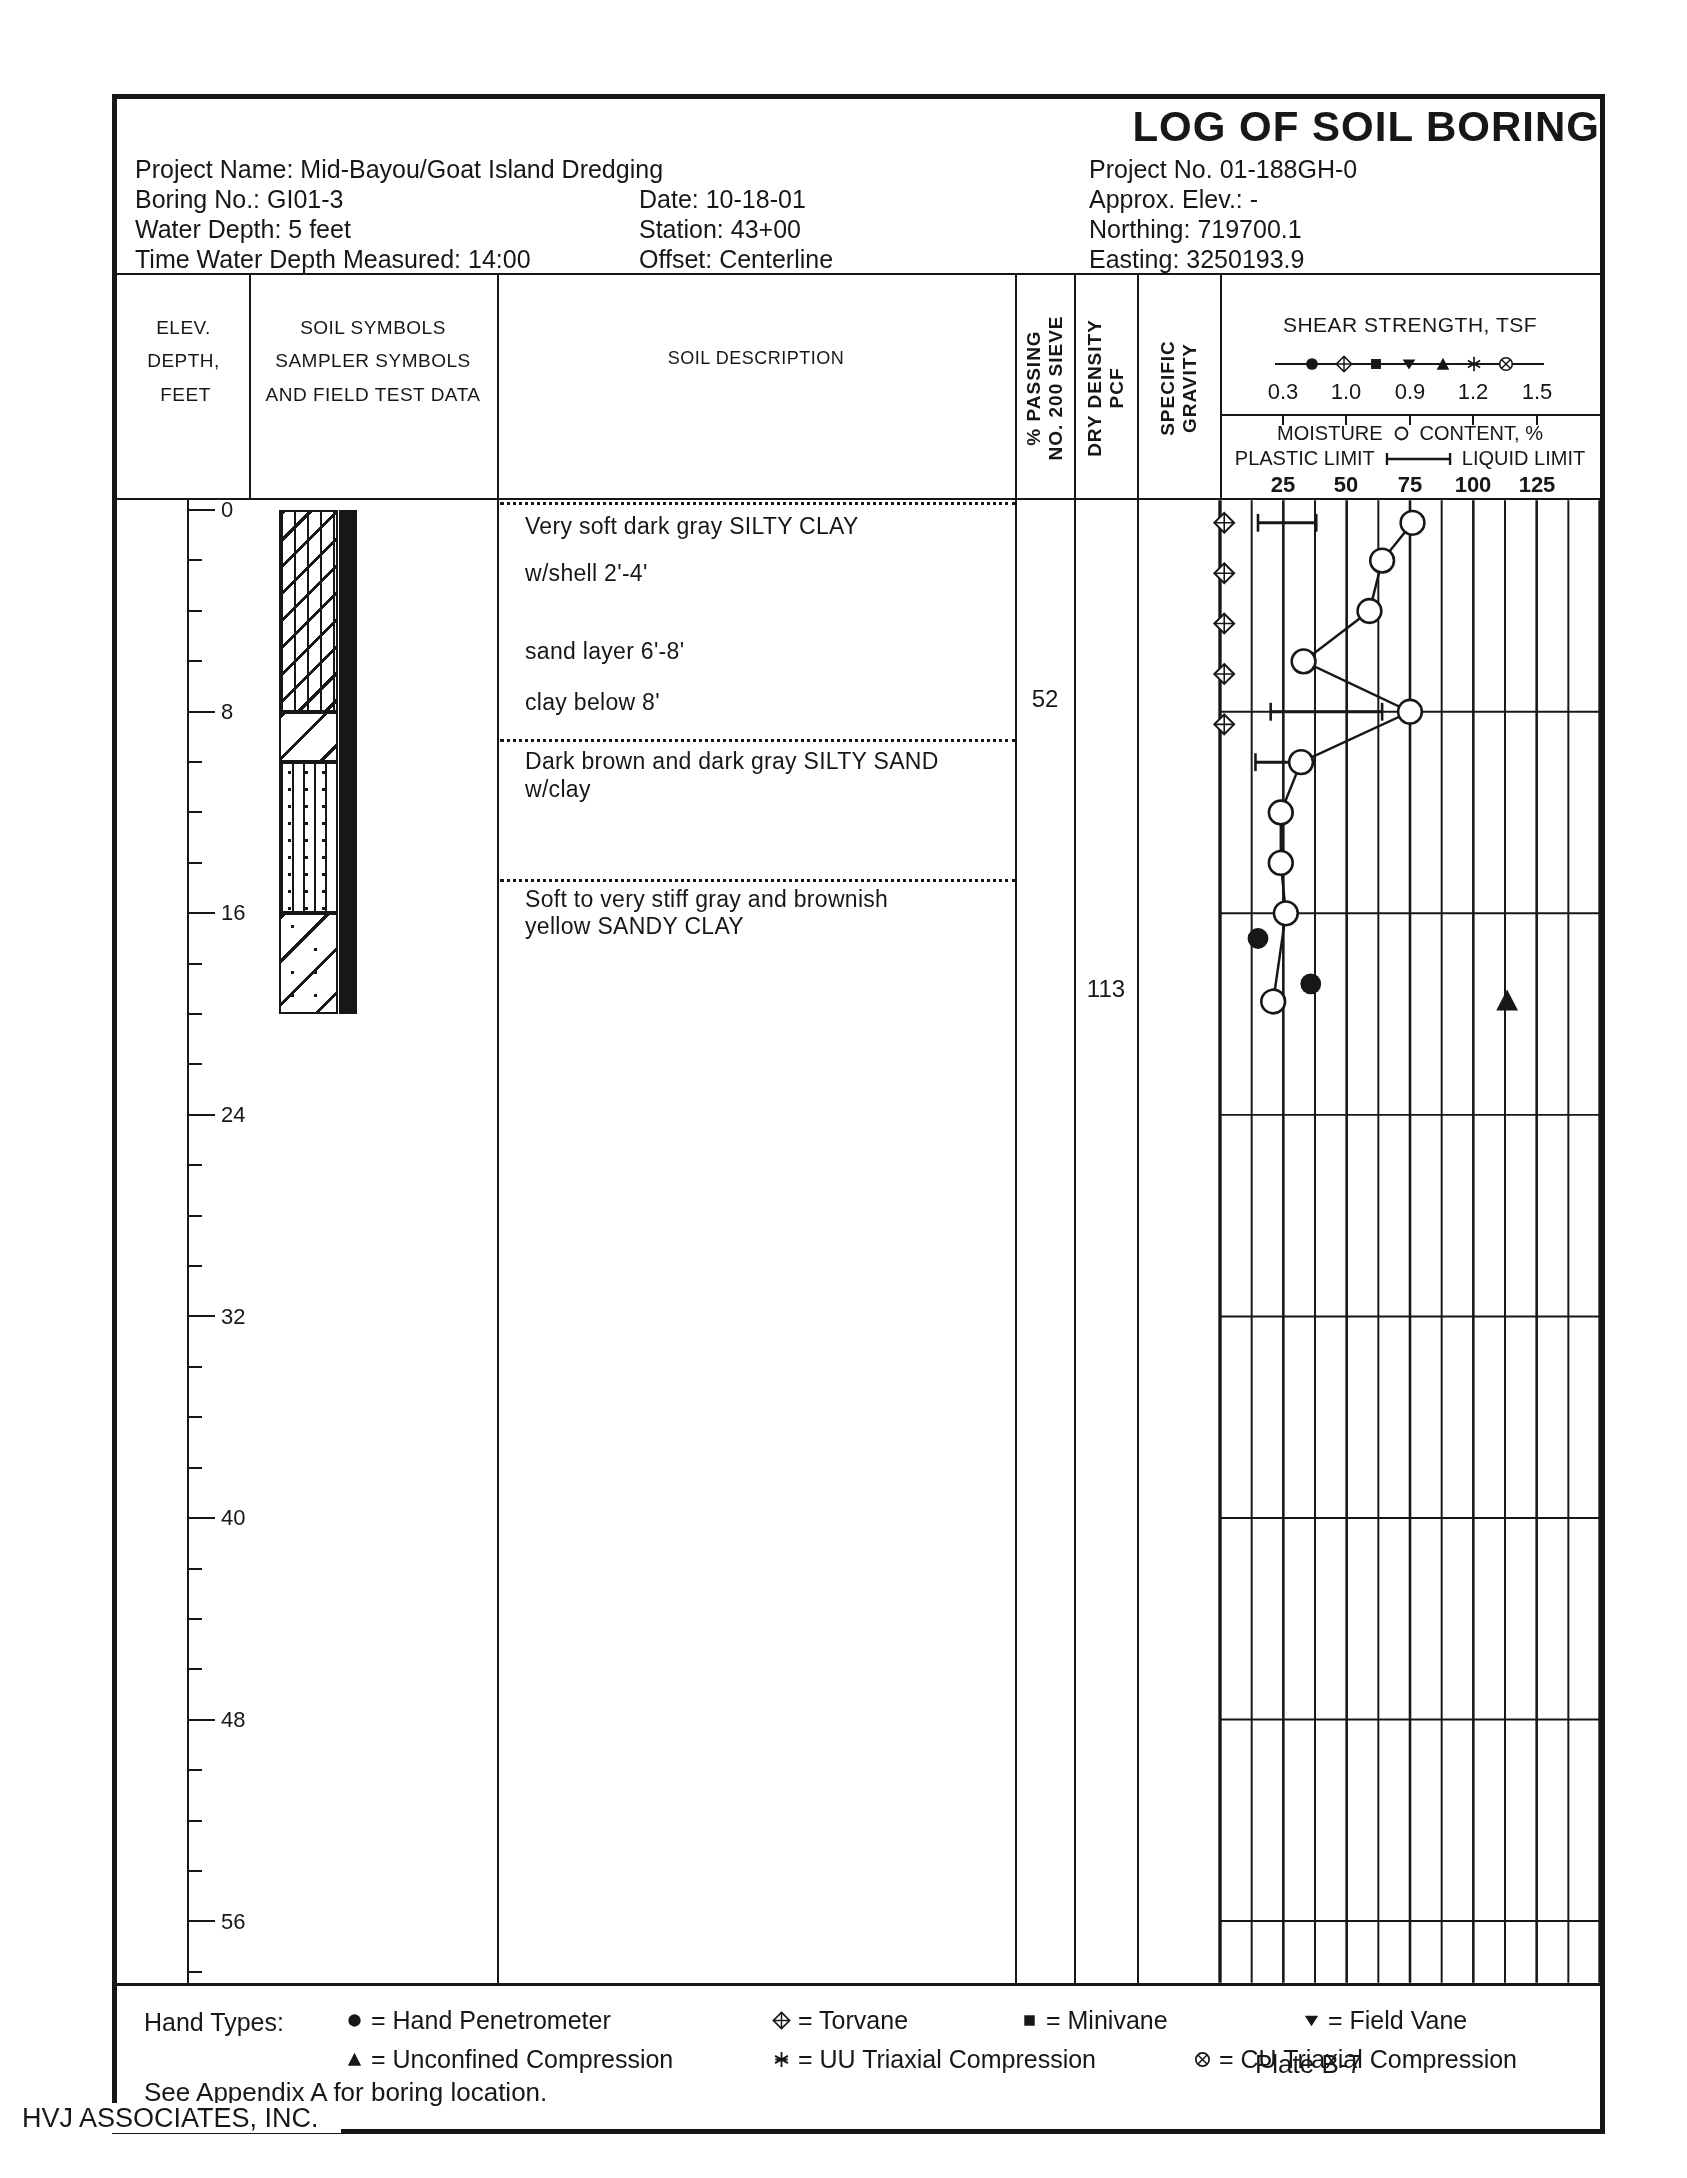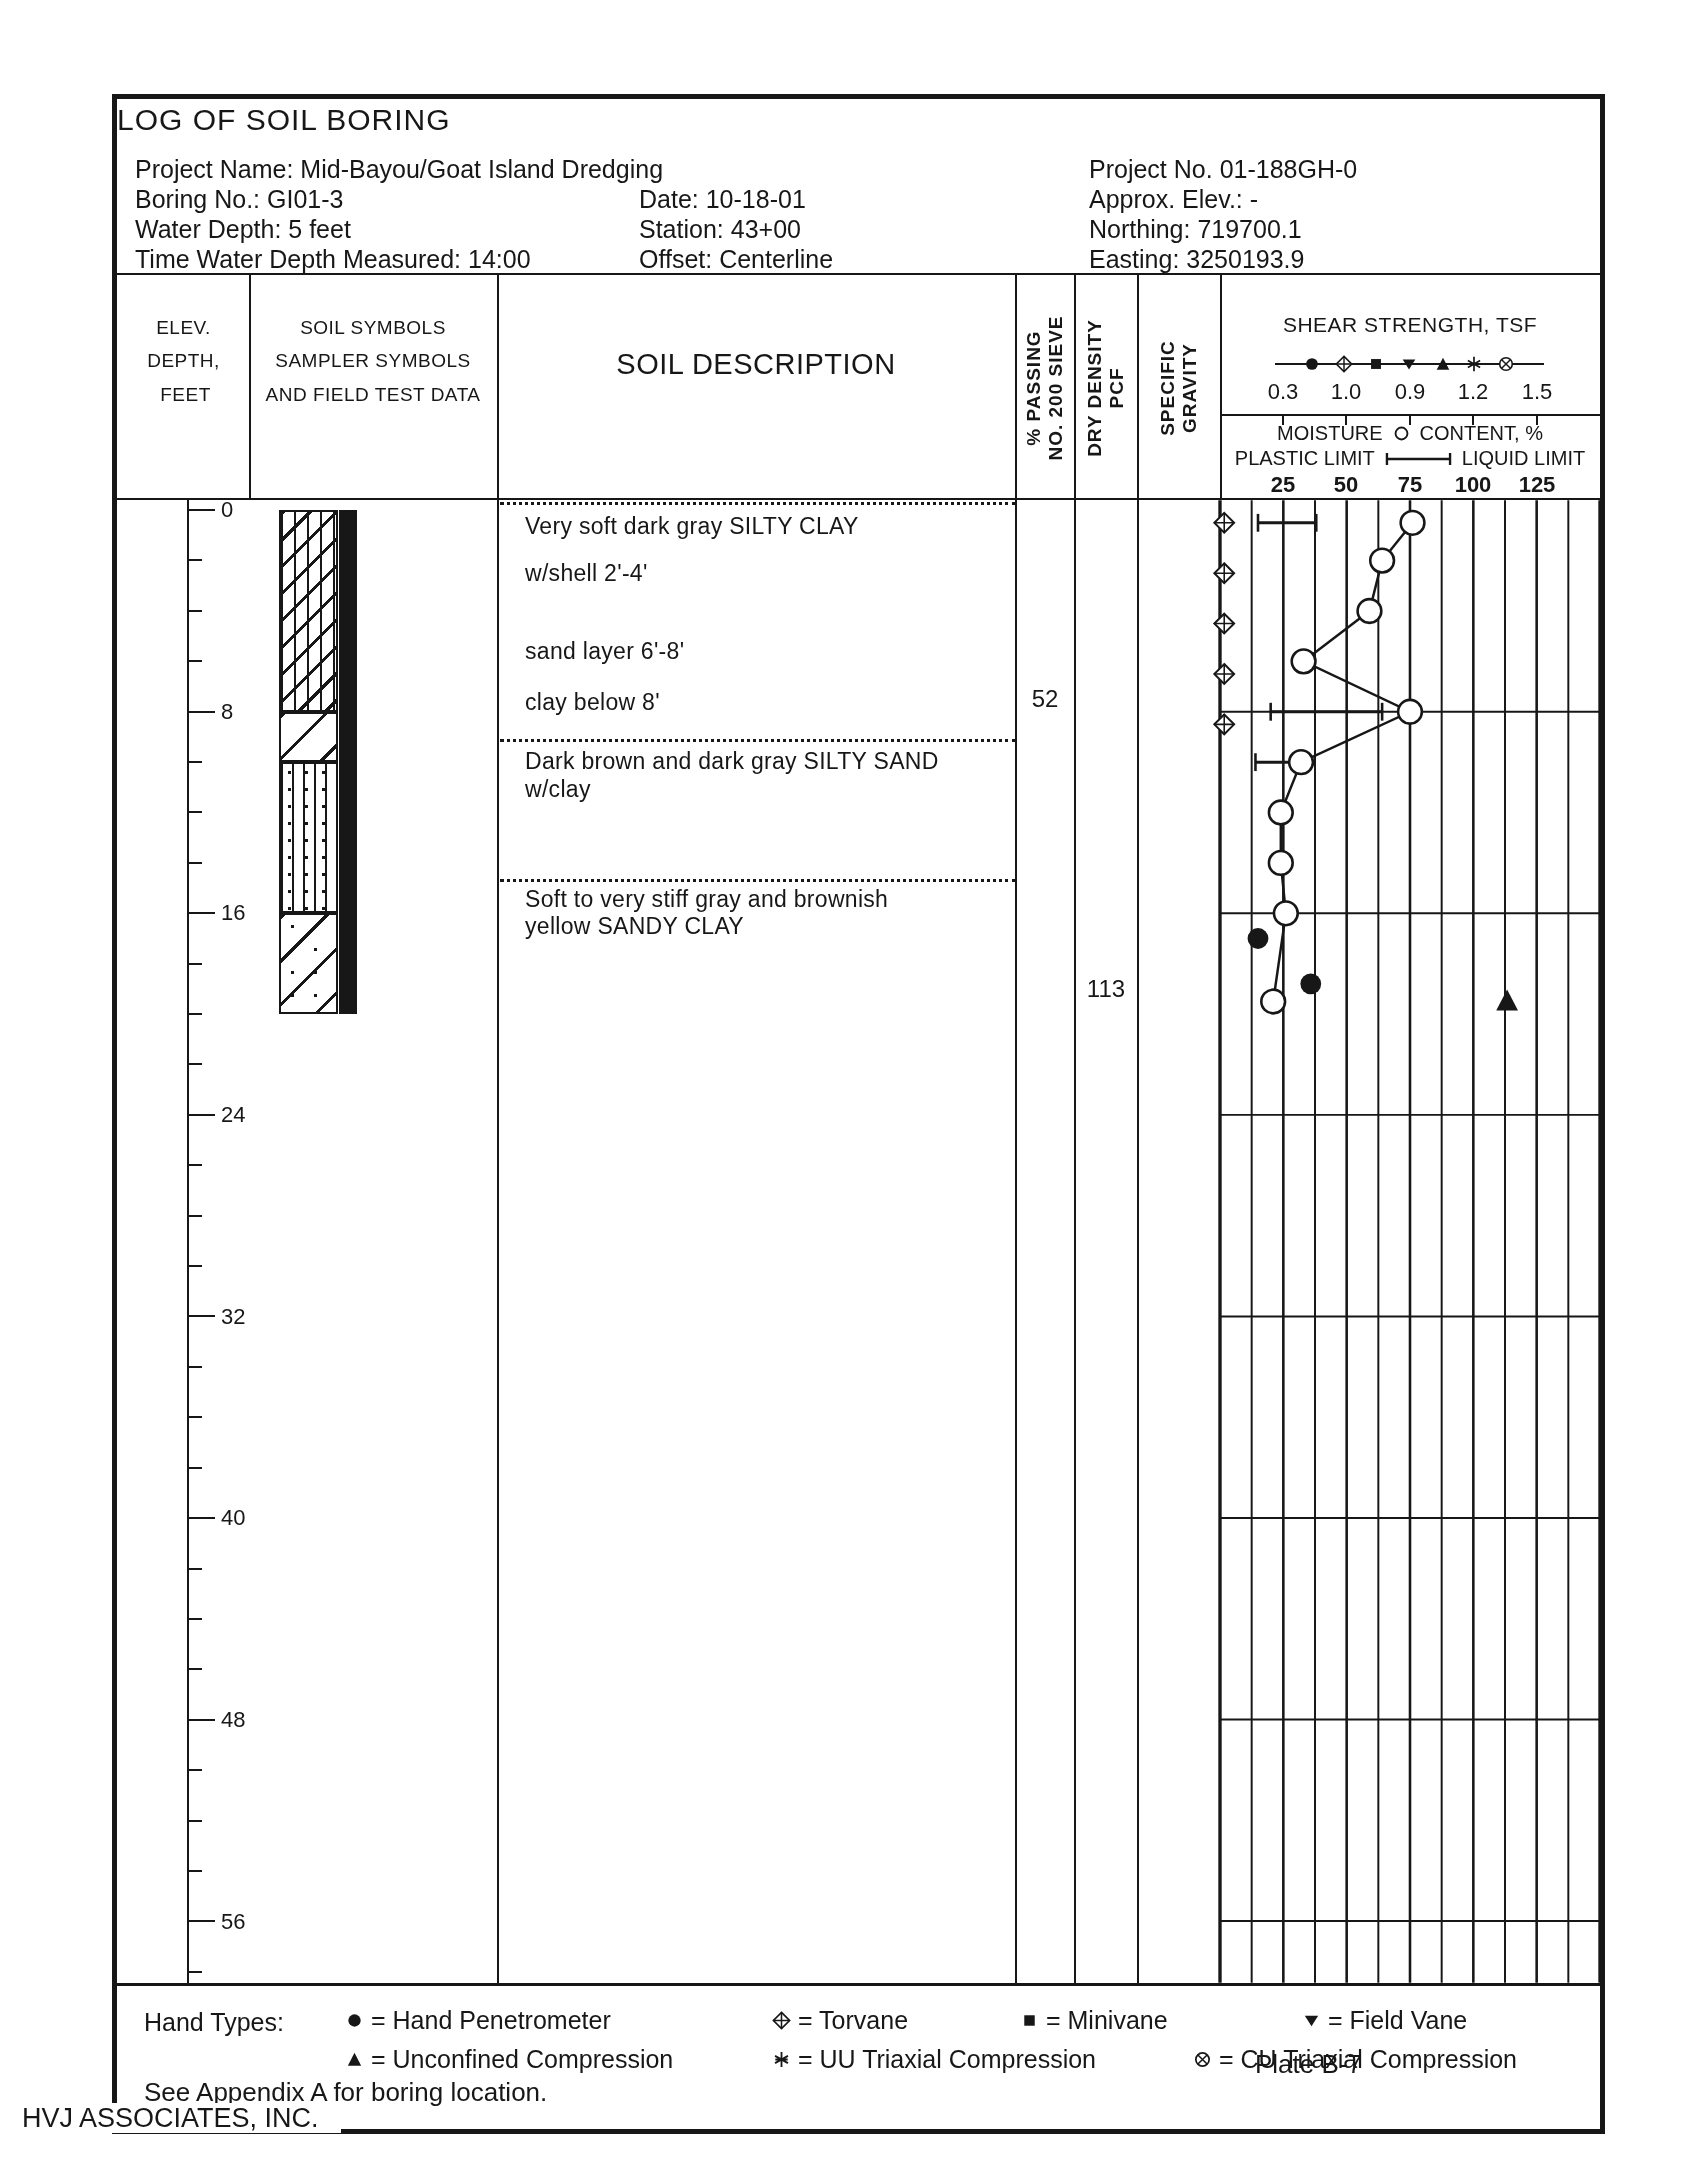--- a/index.html
+++ b/index.html
@@ -1,22 +1,22 @@
 <!DOCTYPE html>
 <html><head>
 <meta charset="utf-8">
 <style>
   html,body{margin:0;padding:0;background:#ffffff;}
   .page{position:relative;width:1687px;height:2178px;background:#fff;
         font-family:"Liberation Sans", sans-serif;color:#171717;overflow:hidden;}
   .abs{position:absolute;}
   .form{position:absolute;left:112px;top:94px;width:1483px;height:2030px;border:5px solid #171717;}
   .ln{position:absolute;background:#171717;}
-  .title{position:absolute;left:0;top:4px;width:100%;text-align:left;
-         font-size:30px;font-weight:normal;letter-spacing:1px;}
+  .title{position:absolute;left:0;top:4px;width:100%;text-align:right;
+         font-size:42px;font-weight:bold;letter-spacing:1px;}
   .hrow{position:absolute;font-size:25px;white-space:nowrap;}
   .colhead{position:absolute;text-align:center;font-size:19px;letter-spacing:0.5px;}
   .rot{position:absolute;transform:translate(-50%,-50%) rotate(-90deg);white-space:nowrap;
        text-align:center;font-size:19px;line-height:22px;letter-spacing:1px;font-weight:bold;}
   .chartTitle{position:absolute;text-align:center;font-size:21px;letter-spacing:0.5px;}
   .tickLbl{position:absolute;transform:translateX(-50%);font-size:22px;}
   .flexrow{position:absolute;display:flex;align-items:center;justify-content:center;gap:10px;
            font-size:20px;white-space:nowrap;}
   .descLine{position:absolute;font-size:23px;white-space:nowrap;letter-spacing:0.3px;}
   .dashline{position:absolute;border-top:3px dotted #171717;}
@@ -97,21 +97,21 @@
   <div class="ln" style="left:1137px;top:273px;width:2px;height:1712px"></div>
   <div class="ln" style="left:1220px;top:273px;width:2px;height:227px"></div>
   <div class="ln" style="left:1220px;top:414px;width:380px;height:2px"></div>
 
   <div class="colhead" style="left:117px;top:317px;width:133px">ELEV.</div>
   <div class="colhead" style="left:117px;top:350px;width:133px">DEPTH,</div>
   <div class="colhead" style="left:117px;top:384px;width:137px">FEET</div>
   <div class="colhead" style="left:249px;top:317px;width:248px">SOIL SYMBOLS</div>
   <div class="colhead" style="left:249px;top:350px;width:248px">SAMPLER SYMBOLS</div>
   <div class="colhead" style="left:249px;top:384px;width:248px">AND FIELD TEST DATA</div>
-  <div class="colhead" style="left:497px;top:348px;width:518px;font-size:29px">SOIL DESCRIPTION</div>
+  <div class="colhead" style="left:497px;top:348px;width:518px;font-size:18px">SOIL DESCRIPTION</div>
   <div class="rot" style="left:1045px;top:388px">
     <div>% PASSING</div>
     <div>NO. 200 SIEVE</div>
   </div>
   <div class="rot" style="left:1106px;top:388px">
     <div>DRY DENSITY</div>
     <div>PCF</div>
   </div>
   <div class="rot" style="left:1179px;top:388px">
     <div>SPECIFIC</div>

